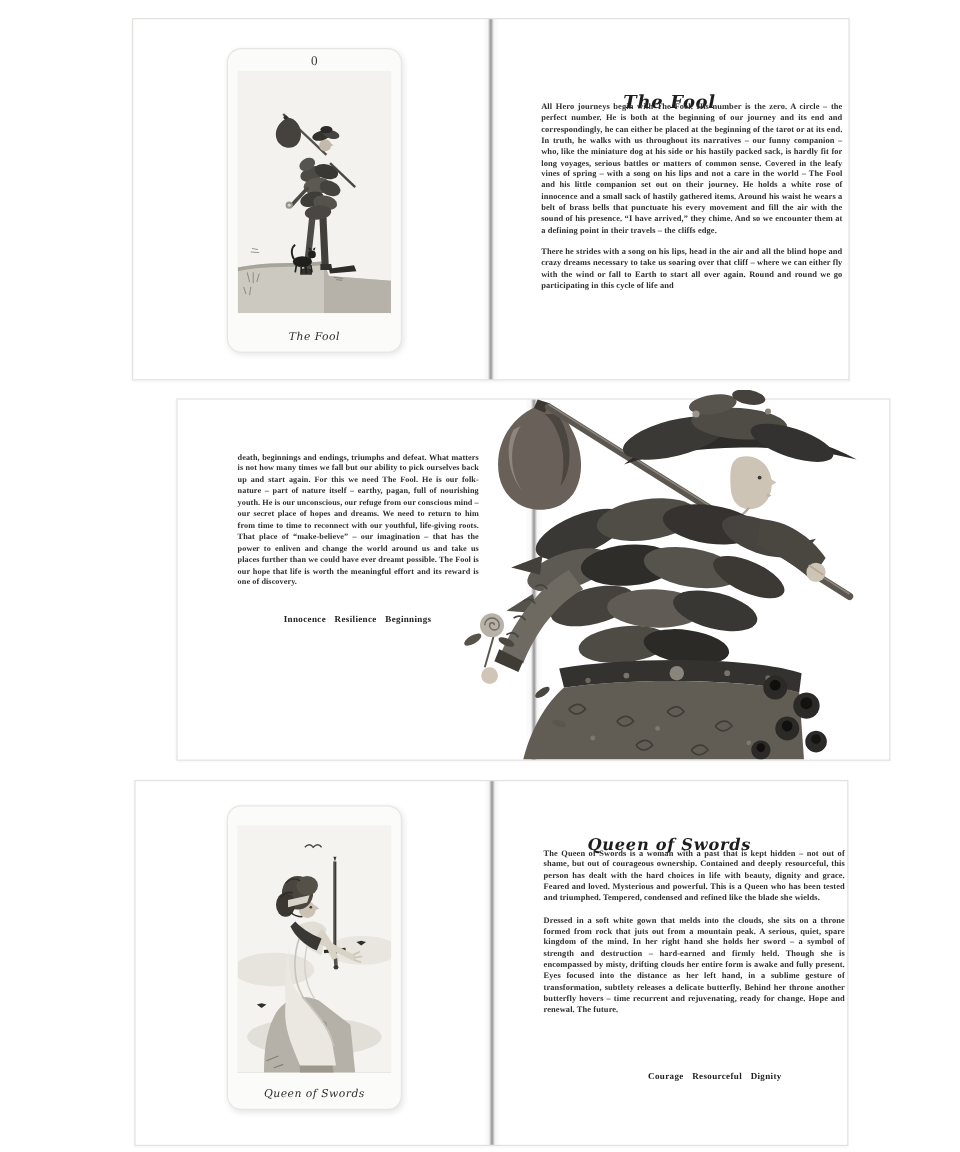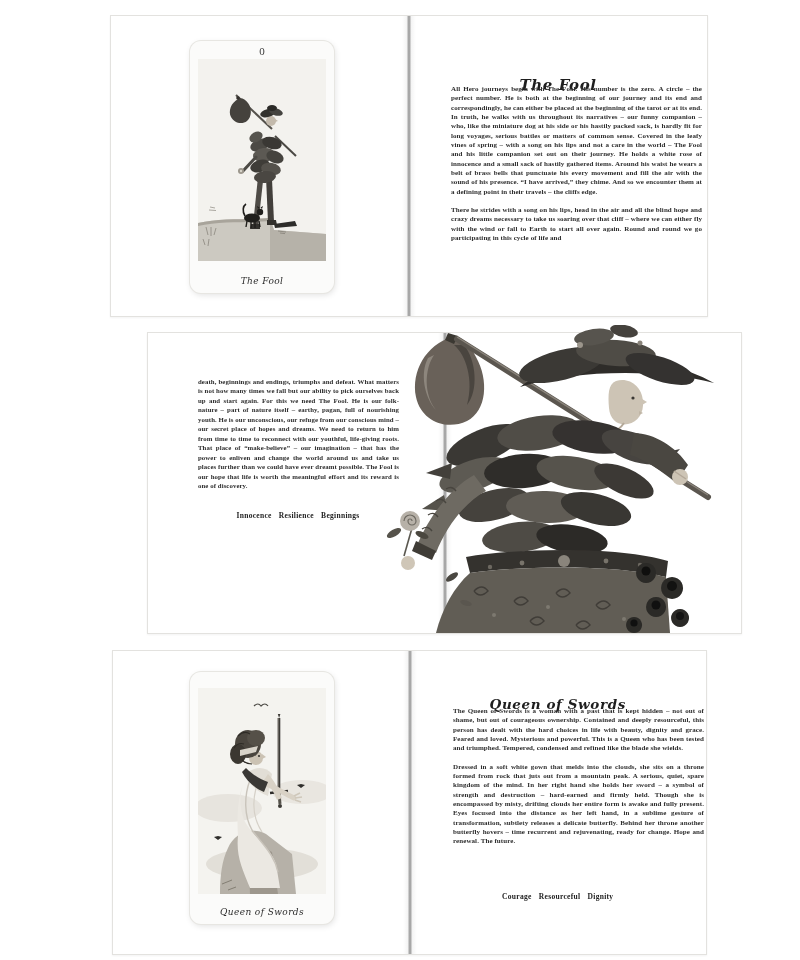--- a/index.html
+++ b/index.html
@@ -32,21 +32,21 @@
   #spread3 .page-heading{top:34px;font-size:13.5px;}
   .body-text{position:absolute;text-align:justify;font-size:7px;line-height:9.35px;
           letter-spacing:0.08px;color:#2e2e2e;font-weight:bold;}
   .body-text p{margin:0;}
   .body-text p + p{margin-top:9px;}
   #spread1 .body-text{left:340px;top:69px;width:251px;}
   #spread3 .body-text{left:340px;top:56px;width:251px;}
   .keywords{position:absolute;text-align:center;font-weight:bold;font-size:7.5px;
           word-spacing:5px;letter-spacing:0.3px;color:#222;}
   #spread2 .keywords{left:42px;top:178px;width:216px;}
-  #spread3 .keywords{left:50%;top:241px;width:50%;}
+  #spread3 .keywords{left:50%;top:241px;width:50%;padding-left:38px;}
   
   #spread2 .left-text{left:50px;top:44px;width:201px;font-size:6.8px;line-height:9.45px;}
   .big-illo{position:absolute;left:176px;top:-8px;width:412px;height:308px;}
 </style>
 </head>
 <body>
 
 <div class="canvas">
 
   <section class="spread" id="spread1">

